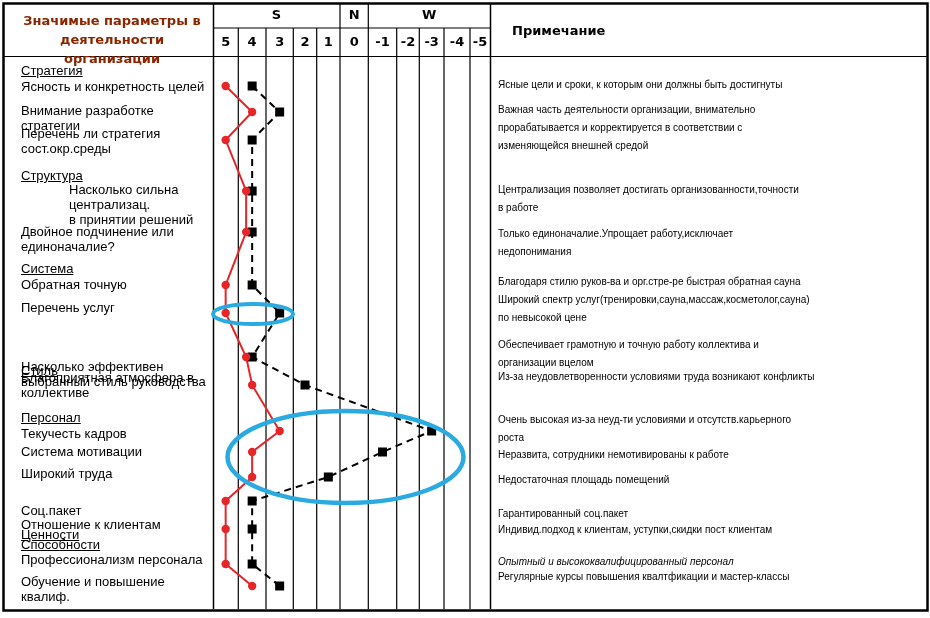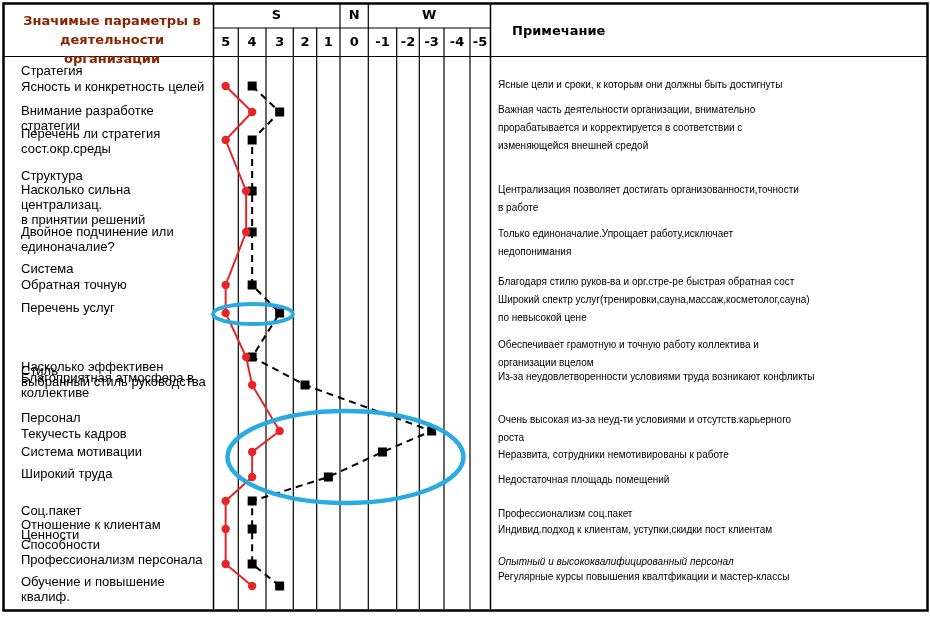--- a/index.html
+++ b/index.html
@@ -6,21 +6,21 @@
   .page{position:relative;width:930px;height:618px;background:#fff;overflow:hidden;
         font-family:"Liberation Sans",sans-serif;color:#000;}
   #grid-svg{position:absolute;left:0;top:0;z-index:1;}
   .txt{position:absolute;z-index:2;}
   .title{left:14px;top:11px;width:196px;text-align:center;
          font-family:"DejaVu Sans",sans-serif;font-weight:bold;font-size:13px;line-height:19px;}
   .notes-title{left:512px;top:23px;font-family:"DejaVu Sans",sans-serif;font-weight:bold;font-size:13px;}
   .scale-cell{position:absolute;z-index:2;text-align:center;
               font-family:"DejaVu Sans",sans-serif;font-weight:bold;font-size:13px;}
   .param{position:absolute;left:21px;width:190px;font-size:13px;line-height:15px;white-space:pre-line;z-index:2;}
-  .param.heading{}
+  .param.heading{text-decoration:underline;}
   .note{position:absolute;left:498px;width:424px;font-size:10px;line-height:18px;white-space:pre-line;z-index:2;}
 </style>
 </head>
 <body>
 
 <div class="page">
   <svg id="grid-svg" width="930" height="618">
       <rect x="3.5" y="3.5" width="924" height="607" fill="none" stroke="#000" stroke-width="2.5"></rect>
       <line x1="213.5" y1="4" x2="213.5" y2="609" stroke="#000" stroke-width="1.5"></line>
       <line x1="490.5" y1="4" x2="490.5" y2="609" stroke="#000" stroke-width="1.5"></line>
@@ -91,21 +91,21 @@
       <div class="scale-cell" style="left: 444px; top: 34px; width: 26px;">-4</div>
       <div class="scale-cell" style="left: 470px; top: 34px; width: 20px;">-5</div>
     </div>
   <div id="left-col">
       <div class="param heading" style="top: 63px;">Стратегия</div>
       <div class="param" style="top: 79px;">Ясность и конкретность целей</div>
       <div class="param" style="top: 103px;">Внимание разработке стратегии</div>
       <div class="param" style="top: 126px;">Перечень ли стратегия
 сост.окр.среды</div>
       <div class="param heading" style="top: 168px;">Структура</div>
-      <div class="param" style="top: 182px;">Насколько сильна централизац.
+      <div class="param" style="top: 182px; margin-left: 48px;">Насколько сильна централизац.
 в принятии решений</div>
       <div class="param" style="top: 224px;">Двойное подчинение или
 единоначалие?</div>
       <div class="param heading" style="top: 261px;">Система</div>
       <div class="param" style="top: 277px;">Обратная точную</div>
       <div class="param" style="top: 300px;">Перечень услуг</div>
       <div class="param heading" style="top: 335px; margin-top: 28px;">Стиль</div>
       <div class="param" style="top: 359px;">Насколько эффективен
 выбранный стиль руководства</div>
       <div class="param" style="top: 370px;">Благоприятная атмосфера в
@@ -124,28 +124,28 @@
     </div>
   <div id="notes-col">
       <div class="note" style="top: 76px;">Ясные цели и сроки, к которым они должны быть достигнуты</div>
       <div class="note" style="top: 101px;">Важная часть деятельности организации, внимательно
 прорабатывается и корректируется в соответствии с
 изменяющейся внешней средой</div>
       <div class="note" style="top: 181px;">Централизация позволяет достигать организованности,точности
 в работе</div>
       <div class="note" style="top: 225px;">Только единоначалие.Упрощает работу,исключает
 недопонимания</div>
-      <div class="note" style="top: 273px;">Благодаря стилю руков-ва и орг.стре-ре быстрая обратная сост</div>
+      <div class="note" style="top: 273px;">Благодаря стилю руков-ва и орг.стре-ре быстрая обратная сауна</div>
       <div class="note" style="top: 291px;">Широкий спектр услуг(тренировки,сауна,массаж,косметолог,сауна)
 по невысокой цене</div>
       <div class="note" style="top: 336px;">Обеспечивает грамотную и точную работу коллектива и
 организации вцелом</div>
       <div class="note" style="top: 368px;">Из-за неудовлетворенности условиями труда возникают конфликты</div>
       <div class="note" style="top: 411px;">Очень высокая из-за неуд-ти условиями и отсутств.карьерного
 роста</div>
       <div class="note" style="top: 446px;">Неразвита, сотрудники немотивированы к работе</div>
       <div class="note" style="top: 471px;">Недостаточная площадь помещений</div>
-      <div class="note" style="top: 505px;">Профессионализм соц.пакет</div>
+      <div class="note" style="top: 505px;">Гарантированный соц.пакет</div>
       <div class="note" style="top: 521px;">Индивид.подход к клиентам, уступки,скидки пост клиентам</div>
       <div class="note" style="top: 553px; font-style: italic;">Опытный и высококвалифицированный персонал</div>
       <div class="note" style="top: 568px;">Регулярные курсы повышения квалтфикации и мастер-классы</div>
     </div>
 </div>
 
 </body></html>

